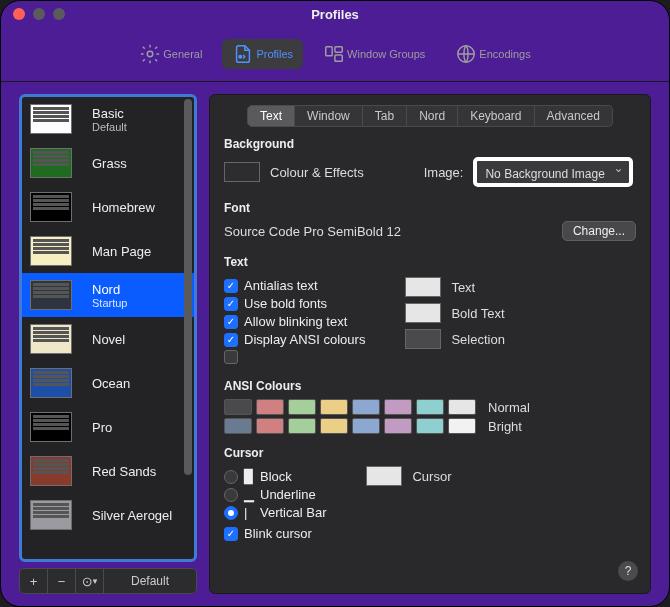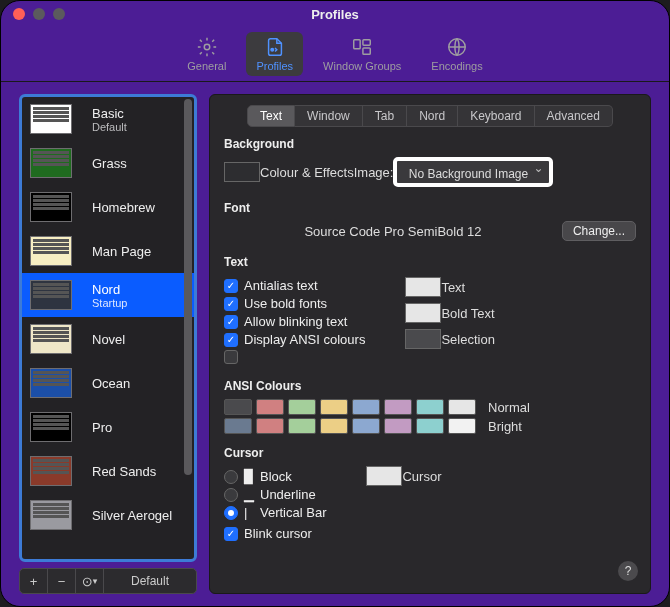--- a/index.html
+++ b/index.html
@@ -4,21 +4,21 @@
 <style>
   * { box-sizing: border-box; margin: 0; padding: 0; font-family: -apple-system, "Helvetica Neue", Arial, sans-serif; font-size: 13px; }
   body { background: #1d1c1f; color: #ddd; width: 670px; height: 607px; overflow: hidden; }
   .window { width: 670px; height: 607px; background: #4c1d95; border-radius: 20px; overflow: hidden; display: flex; flex-direction: column; border:1px solid #000; }
   .titlebar { height: 26px; display: flex; align-items: center; position: relative; }
   .traffic { display: flex; gap: 8px; padding-left: 12px; }
   .tl { width: 12px; height: 12px; border-radius: 50%; }
   .tl.red { background: #ff5f57; } .tl.yel { background: #5b5a5d; } .tl.grn { background: #5b5a5d; }
   .title { position: absolute; left: 0; right: 0; text-align: center; font-weight: 600; color: #eee; font-size: 13px; }
   .toolbar { height: 55px; display: flex; justify-content: center; gap: 10px; align-items: center; border-bottom: 1px solid #1a191b; }
-  .tbitem { display: flex; flex-direction: column; align-items: center; gap: 2px; padding: 4px 10px; border-radius: 6px; color: #9e9da0; }
+  .tbitem { display: flex; flex-direction: row; align-items: center; gap: 2px; padding: 4px 10px; border-radius: 6px; color: #9e9da0; }
   .tbitem.selected { background: #3c3b3e; color: #4f92ff; }
   .tbitem .lbl { font-size: 11px; }
   .tbitem svg { width: 22px; height: 22px; }
   .content { flex: 1; display: flex; padding: 12px 18px 12px 18px; gap: 12px; overflow: hidden; }
   .sidebar-wrap { display:flex; flex-direction:column; }
   .sidebar { width: 178px; flex:1; border: 3px solid #3d7bd6; border-radius: 6px; background: #232225; overflow: hidden; display: flex; flex-direction: column; position:relative;}
   .plist { flex:1; overflow-y: hidden; }
   .prow { display:flex; align-items:center; gap:20px; padding:6px 8px; min-height:44px; color:#eee; }
   .prow.sel { background:#0a5cff; color:#fff; }
   .thumb { width:42px; height:30px; border:1px solid #6e6d70; background:#1a1a1a; flex-shrink:0; display:flex; flex-direction:column; padding:2px; gap:1px; }
@@ -32,21 +32,21 @@
   .sbb { width:28px; display:flex; align-items:center; justify-content:center; border-right:1px solid #4a494c; color:#ccc; }
   .sbb:last-of-type { border-right:none; }
   .sbb.def { flex:1; font-size:12px; }
   .main { flex:1; background:#29282b; border:1px solid #1a191b; border-radius:6px; padding:10px 14px 14px 14px; overflow:hidden; position:relative; }
   .tabs { display:flex; justify-content:center; gap:0; margin-bottom:10px; }
   .tab { padding:3px 12px; font-size:12px; color:#c8c7ca; background:#353437; border:1px solid #4a494c; border-left:none; }
   .tab:first-child { border-left:1px solid #4a494c; border-radius:5px 0 0 5px; }
   .tab:last-child { border-radius:0 5px 5px 0; }
   .tab.sel { background:#5a595c; color:#fff; }
   .section-title { font-weight:600; font-size:12px; color:#eee; margin:8px 0 6px 0; }
-  .row { display:flex; align-items:center; font-size:12px;text-align:center; }
+  .row { display:flex; align-items:center; gap:10px; font-size:12px; }
   .well { width:36px; height:20px; border:1px solid #666; background:#3a3a3d; }
   .combo { background:#3a393c; border:4px solid #ffffff; border-radius:5px; padding:6px 18px 2px 8px; font-size:12px; color:#ddd; position:relative; min-width:160px; }
   .combo::after { content:"⌄"; position:absolute; right:6px; top:0px; color:#bbb; font-size:12px; }
   .btn { background:#48474a; border:1px solid #5f5e61; border-radius:5px; padding:2px 10px; font-size:12px; color:#eee; }
   .chk { display:flex; align-items:center; gap:6px; font-size:12px; color:#eee; margin:3px 0; }
   .chkbox { width:14px; height:14px; border-radius:3px; border:1px solid #666; background:#3a3a3d; display:flex; align-items:center; justify-content:center; font-size:10px; color:#fff; }
   .chkbox.on { background:#1f6fff; border-color:#1f6fff; }
   .flexgap { display:flex; gap:40px; }
   .swatches { display:flex; gap:4px; align-items:center; margin:3px 0;}
   .sw { width:28px; height:16px; border:1px solid #555; border-radius:2px; }
@@ -239,21 +239,21 @@
           <div class="tab">Tab</div>
           <div class="tab">Nord</div>
           <div class="tab">Keyboard</div>
           <div class="tab">Advanced</div>
         </div>
 
       <div class="section-title">Background</div>
       <div class="row">
         <div class="well" style="background:#2d2d30"></div>
         <span>Colour &amp; Effects</span>
-        <span style="">Image:</span>
+        <span style="margin-left:50px">Image:</span>
         <div class="combo">No Background Image</div>
       </div>
 
       <div class="section-title" style="margin-top:14px">Font</div>
       <div class="row">
         <span style="flex:1">Source Code Pro SemiBold 12</span>
         <span class="btn">Change...</span>
       </div>
 
       <div class="section-title" style="margin-top:14px">Text</div>

